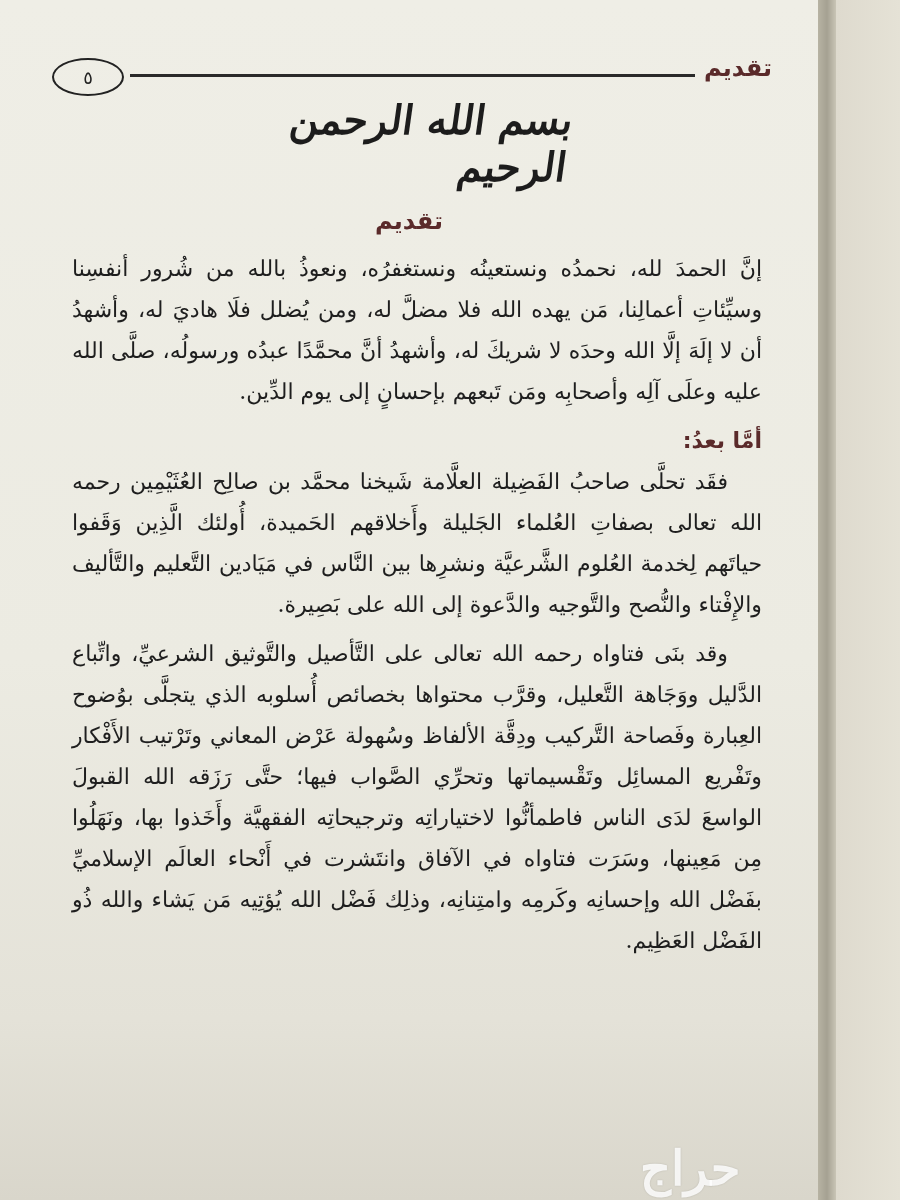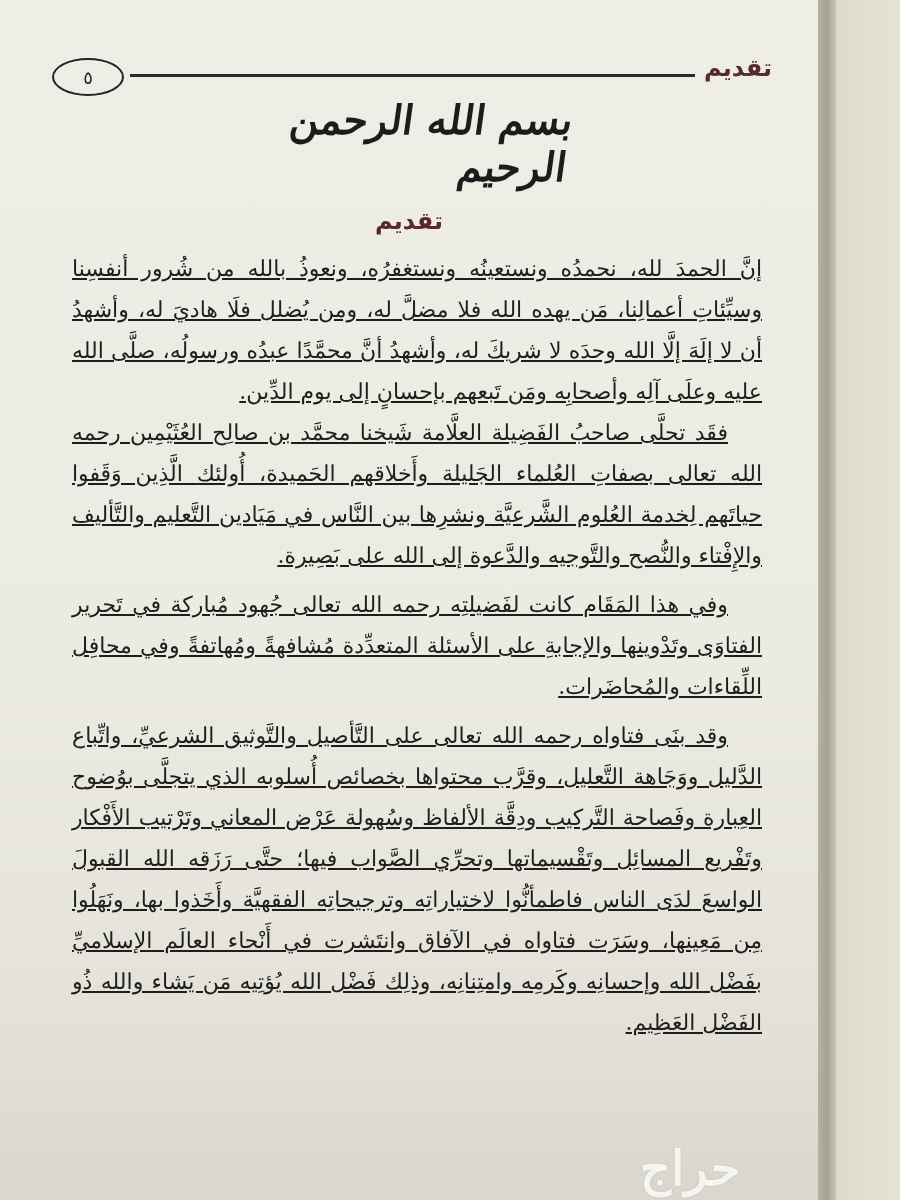--- a/index.html
+++ b/index.html
@@ -46,21 +46,21 @@
     .section-title {
       position:absolute; left:0; width:818px; top:207px; text-align:center;
       font-family:"DejaVu Sans", sans-serif; font-weight:bold; font-size:24px; color:#5a2a2a;
       direction:rtl;
     }
     .body-text {
       position:absolute; left:72px; width:690px; top:248px;
       direction:rtl; text-align:justify;
       font-family:"DejaVu Serif", serif; font-size:22px; line-height:41px; color:#1e1e1e;
     }
-    .body-text p { margin:0;text-decoration:underline; }
+    .body-text p { margin:0; }
     .body-text p.indent { text-indent:34px; }
     .body-text p.gap { margin-top:8px; }
     .subheading {
       font-family:"DejaVu Sans", sans-serif; font-weight:bold; color:#5a2a2a; font-size:22px;
     }
     .watermark {
       position:absolute; left:640px; top:1140px;
       font-family:Liberation Serif, serif; font-weight:bold; font-size:48px;
       color:rgba(255,255,255,0.85); direction:rtl;
       text-shadow:0 0 2px rgba(0,0,0,0.15);
@@ -77,22 +77,22 @@
     <div class="header-rule"></div>
     <div class="header-title">تقديم</div>
   </div>
 
   <div class="basmala">بسم الله الرحمن الرحيم</div>
 
   <div class="section-title">تقديم</div>
 
   <div class="body-text">
     <p>إنَّ الحمدَ لله، نحمدُه ونستعينُه ونستغفرُه، ونعوذُ بالله من شُرور أنفسِنا وسيِّئاتِ أعمالِنا، مَن يهده الله فلا مضلَّ له، ومن يُضلل فلَا هاديَ له، وأشهدُ أن لا إلَهَ إلَّا الله وحدَه لا شريكَ له، وأشهدُ أنَّ محمَّدًا عبدُه ورسولُه، صلَّى الله عليه وعلَى آلِه وأصحابِه ومَن تَبعهم بإحسانٍ إلى يوم الدِّين.</p>
+    <p class="gap"><span class="subheading">أمَّا بعدُ:</span></p>
     <p class="indent">فقَد تحلَّى صاحبُ الفَضِيلة العلَّامة شَيخنا محمَّد بن صالِح العُثَيْمِين رحمه الله تعالى بصفاتِ العُلماء الجَليلة وأَخلاقهم الحَميدة، أُولئك الَّذِين وَقَفوا حياتَهم لِخدمة العُلوم الشَّرعيَّة ونشرِها بين النَّاس في مَيَادين التَّعليم والتَّأليف والإِفْتاء والنُّصح والتَّوجيه والدَّعوة إلى الله على بَصِيرة.</p>
-    <p class="indent gap">وفي هذا المَقَام كانت لفَضيلتِه رحمه الله تعالى جُهود مُباركة في تَحرير الفتاوَى وتَدْوينها والإجابةِ على الأسئلة المتعدِّدة مُشافهةً ومُهاتفةً وفي محافِل اللِّقاءات والمُحاضَرات.</p>
     <p class="indent gap">وقد بنَى فتاواه رحمه الله تعالى على التَّأصيل والتَّوثيق الشرعيِّ، واتِّباع الدَّليل ووَجَاهة التَّعليل، وقرَّب محتواها بخصائص أُسلوبه الذي يتجلَّى بوُضوح العِبارة وفَصاحة التَّركيب ودِقَّة الألفاظ وسُهولة عَرْض المعاني وتَرْتيب الأَفْكار وتَفْريع المسائِل وتَقْسيماتها وتحرِّي الصَّواب فيها؛ حتَّى رَزَقه الله القبولَ الواسعَ لدَى الناس فاطمأنُّوا لاختياراتِه وترجيحاتِه الفقهيَّة وأَخَذوا بها، ونَهَلُوا مِن مَعِينها، وسَرَت فتاواه في الآفاق وانتَشرت في أَنْحاء العالَم الإسلاميِّ بفَضْل الله وإحسانِه وكَرمِه وامتِنانِه، وذلِك فَضْل الله يُؤتِيه مَن يَشاء والله ذُو الفَضْل العَظِيم.</p>
   </div>
 </div>
 
 <div class="gutter"></div>
 <div class="right-page"></div>
 
 <div class="watermark">حراج</div>
 
 </body></html>

